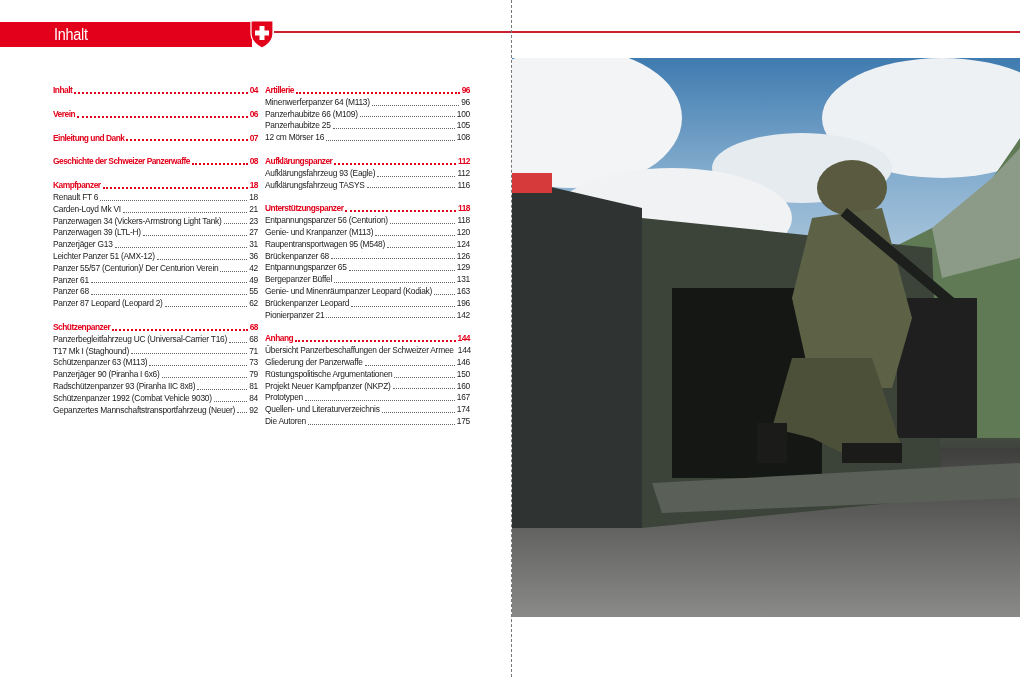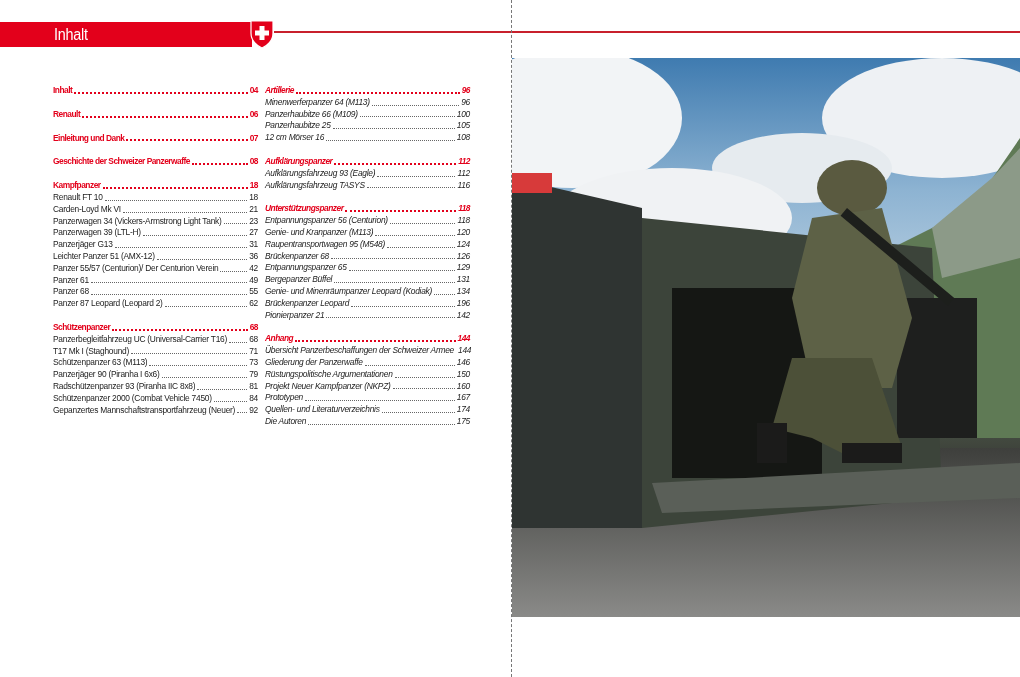--- a/index.html
+++ b/index.html
@@ -6,21 +6,21 @@
   body { width:1020px; height:677px; background:#ffffff; position:relative; overflow:hidden;
          font-family:"Liberation Sans", sans-serif; }
   .header-bar { position:absolute; left:0; top:22px; width:252px; height:25px; background:#e3001b; }
   .header-title { position:absolute; left:54px; top:26px; color:#fff; font-size:16px; font-weight:normal;
                   letter-spacing:-0.3px; transform:scaleX(0.9); transform-origin:left; }
   .header-line { position:absolute; left:274px; top:31px; width:746px; height:2px; background:#c8202c; }
   .shield { position:absolute; left:249px; top:20px; width:26px; height:29px; }
   .fold { position:absolute; left:511px; top:0; width:0; height:677px; border-left:1px dashed #777; }
   .toc-col { position:absolute; top:85px; width:205px; font-size:8.4px; color:#222; }
   .col-left { left:53px; }
-  .col-right { left:265px;font-style:italic; }
+  .col-right { left:265px; }
   .row { display:flex; align-items:flex-end; height:11.8px; line-height:11.8px; white-space:nowrap; letter-spacing:-0.25px; }
   .row .t { flex:0 0 auto; }
   .row .dots { flex:1 1 auto; overflow:hidden; border-bottom:1px dotted #666; margin:0 2px 3px 2px; height:1px; }
   .row .p { flex:0 0 auto; }
   .row.sec { color:#e3001b; font-weight:bold; letter-spacing:-0.5px; }
   .row.sec .dots { border-bottom:2px dotted #e3001b; margin-bottom:3px; }
   .gap { height:12px; }
   .photo { position:absolute; left:512px; top:58px; width:508px; height:559px; overflow:hidden;
            background:linear-gradient(180deg,#4f86b3 0%,#a9c6dc 22%,#dfe7ee 35%,#8fa28a 50%,#4e5a4a 62%,#3b3e38 72%,#5a5b58 82%,#7d7d7b 100%); }
   .photo svg { width:100%; height:100%; display:block; }
@@ -39,21 +39,21 @@
 <div class="fold"></div>
 
 <div class="toc-col col-left" id="toc-left">
     <div class="row sec">
       <span class="t">Inhalt</span>
       <span class="dots"></span>
       <span class="p">04</span>
     </div>
     <div class="gap"></div>
     <div class="row sec">
-      <span class="t">Renault</span>
+      <span class="t">Verein</span>
       <span class="dots"></span>
       <span class="p">06</span>
     </div>
     <div class="gap"></div>
     <div class="row sec">
       <span class="t">Einleitung und Dank</span>
       <span class="dots"></span>
       <span class="p">07</span>
     </div>
     <div class="gap"></div>
@@ -62,21 +62,21 @@
       <span class="dots"></span>
       <span class="p">08</span>
     </div>
     <div class="gap"></div>
     <div class="row sec">
       <span class="t">Kampfpanzer</span>
       <span class="dots"></span>
       <span class="p">18</span>
     </div>
     <div class="row">
-      <span class="t">Renault FT 10</span>
+      <span class="t">Renault FT 6</span>
       <span class="dots"></span>
       <span class="p">18</span>
     </div>
     <div class="row">
       <span class="t">Carden-Loyd Mk VI</span>
       <span class="dots"></span>
       <span class="p">21</span>
     </div>
     <div class="row">
       <span class="t">Panzerwagen 34 (Vickers-Armstrong Light Tank)</span>
@@ -143,21 +143,21 @@
       <span class="t">Panzerjäger 90 (Piranha I 6x6)</span>
       <span class="dots"></span>
       <span class="p">79</span>
     </div>
     <div class="row">
       <span class="t">Radschützenpanzer 93 (Piranha IIC 8x8)</span>
       <span class="dots"></span>
       <span class="p">81</span>
     </div>
     <div class="row">
-      <span class="t">Schützenpanzer 2000 (Combat Vehicle 7450)</span>
+      <span class="t">Schützenpanzer 1992 (Combat Vehicle 9030)</span>
       <span class="dots"></span>
       <span class="p">84</span>
     </div>
     <div class="row">
       <span class="t">Gepanzertes Mannschaftstransportfahrzeug (Neuer)</span>
       <span class="dots"></span>
       <span class="p">92</span>
     </div>
   </div>
 <div class="toc-col col-right" id="toc-right">
@@ -234,21 +234,21 @@
       <span class="p">129</span>
     </div>
     <div class="row">
       <span class="t">Bergepanzer Büffel</span>
       <span class="dots"></span>
       <span class="p">131</span>
     </div>
     <div class="row">
       <span class="t">Genie- und Minenräumpanzer Leopard (Kodiak)</span>
       <span class="dots"></span>
-      <span class="p">134</span>
+      <span class="p">163</span>
     </div>
     <div class="row">
       <span class="t">Brückenpanzer Leopard</span>
       <span class="dots"></span>
       <span class="p">196</span>
     </div>
     <div class="row">
       <span class="t">Pionierpanzer 21</span>
       <span class="dots"></span>
       <span class="p">142</span>

